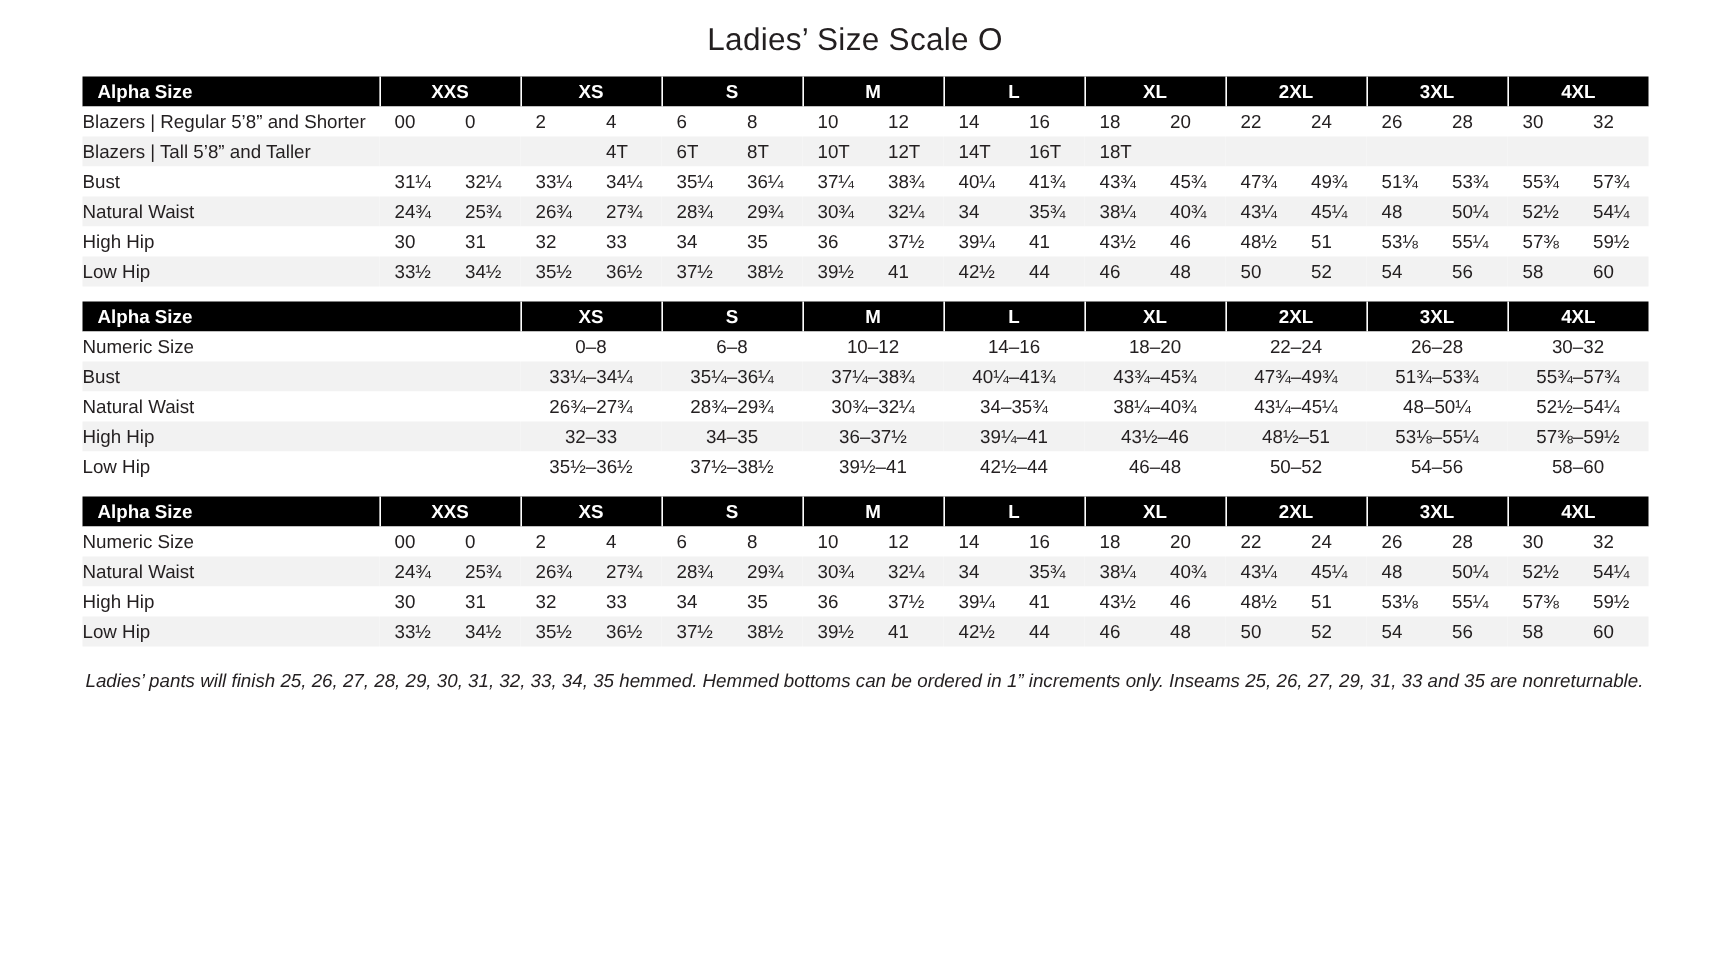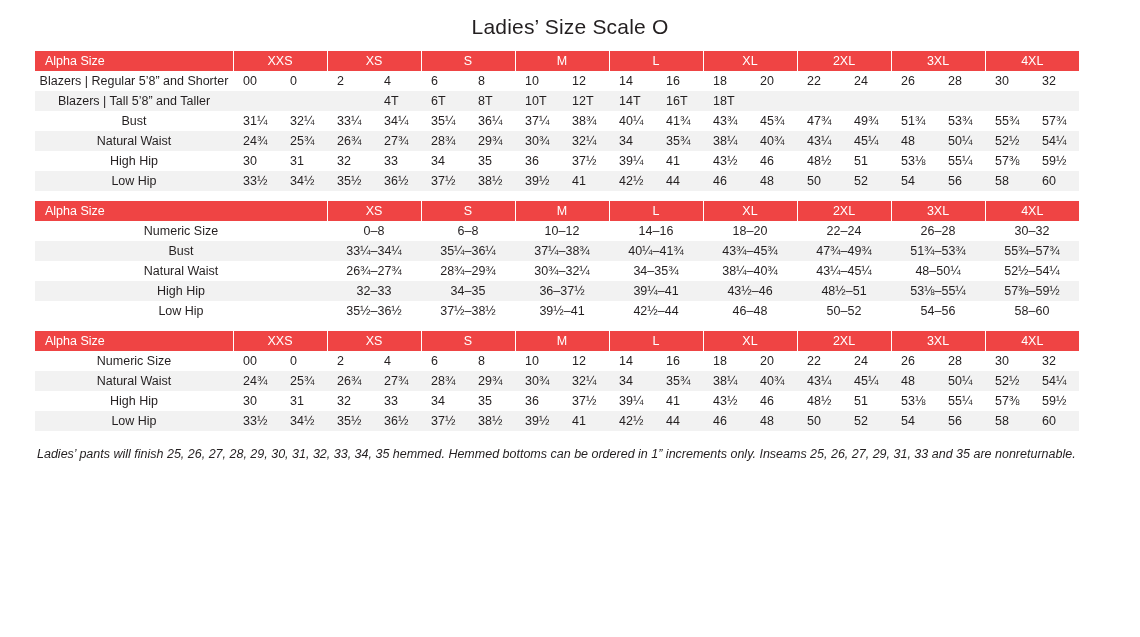--- a/index.html
+++ b/index.html
@@ -12,21 +12,21 @@
     background: #ffffff;
     font-family: "Liberation Sans", sans-serif;
     color: #231f20;
     overflow: hidden;
   }
   .page {
     width: 1140px;
     height: 637px;
     position: relative;
     box-sizing: border-box;
-    padding: 0 35px;
+    padding: 0 55px;
   }
   .doc-title {
     text-align: center;
     font-size: 21px;
     font-weight: 400;
     color: #231f20;
     padding-top: 15px;
     padding-bottom: 12px;
     letter-spacing: 0.2px;
   }
@@ -45,23 +45,23 @@
     border-collapse: collapse;
     table-layout: fixed;
     font-size: 12.5px;
   }
   table.size-table th,
   table.size-table td {
     padding: 0;
     margin: 0;
   }
   thead th {
-    background: #ef4444;
+    background: #000000;
     color: #ffffff;
-    font-weight: 400;
+    font-weight: 700;
     font-size: 12.5px;
     height: 20px;
     line-height: 20px;
     text-align: center;
     border-right: 1px solid #ffffff;
     vertical-align: middle;
   }
   thead th.alpha-head {
     text-align: left;
     padding-left: 10px;
@@ -76,21 +76,21 @@
     color: #231f20;
     vertical-align: middle;
   }
   tbody tr.alt td {
     background: #f2f2f2;
   }
   tbody tr.plain td {
     background: #ffffff;
   }
   td.rowlabel {
-    text-align: center;
+    text-align: left;
     padding-left: 10px;
     white-space: nowrap;
   }
   td.pair {
     padding: 0;
   }
   .pair-inner {
     display: flex;
     width: 100%;
   }

